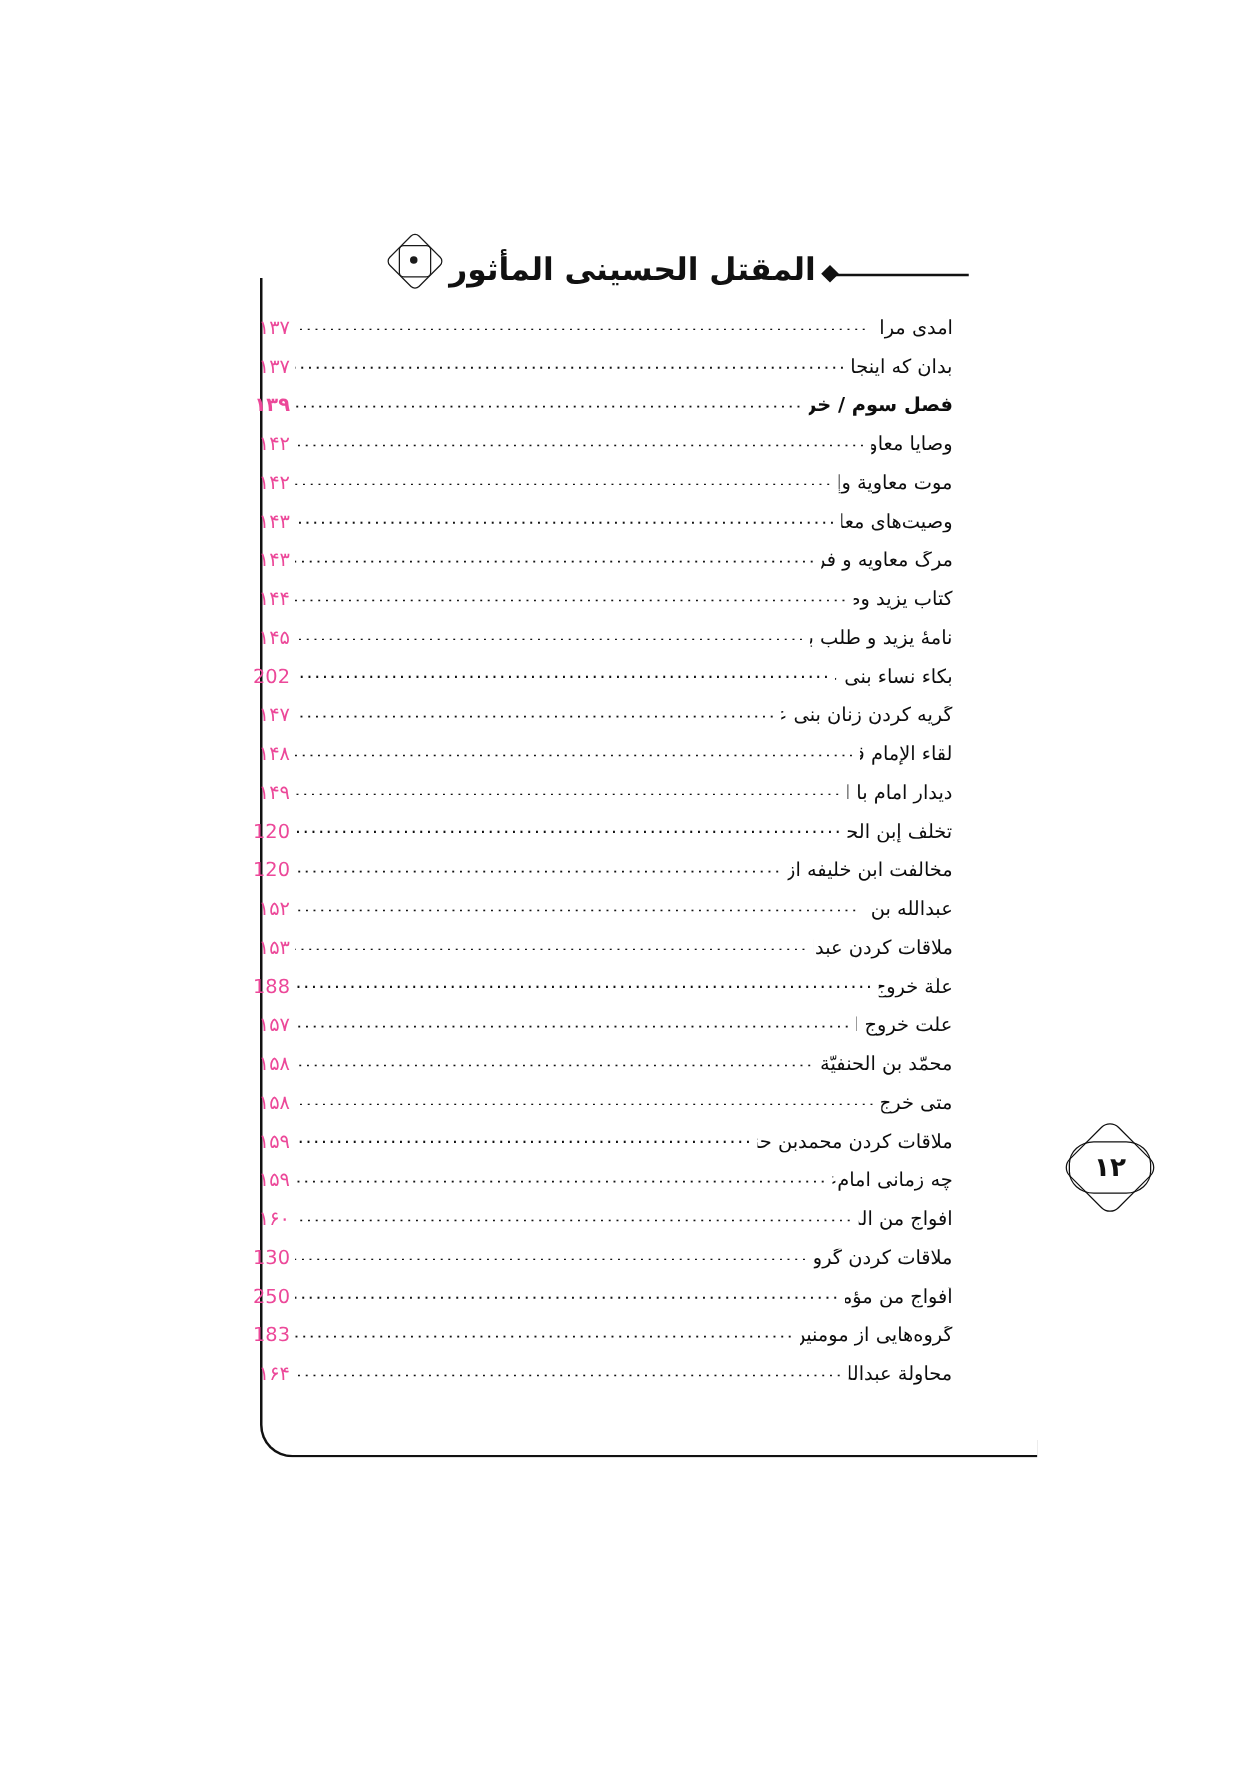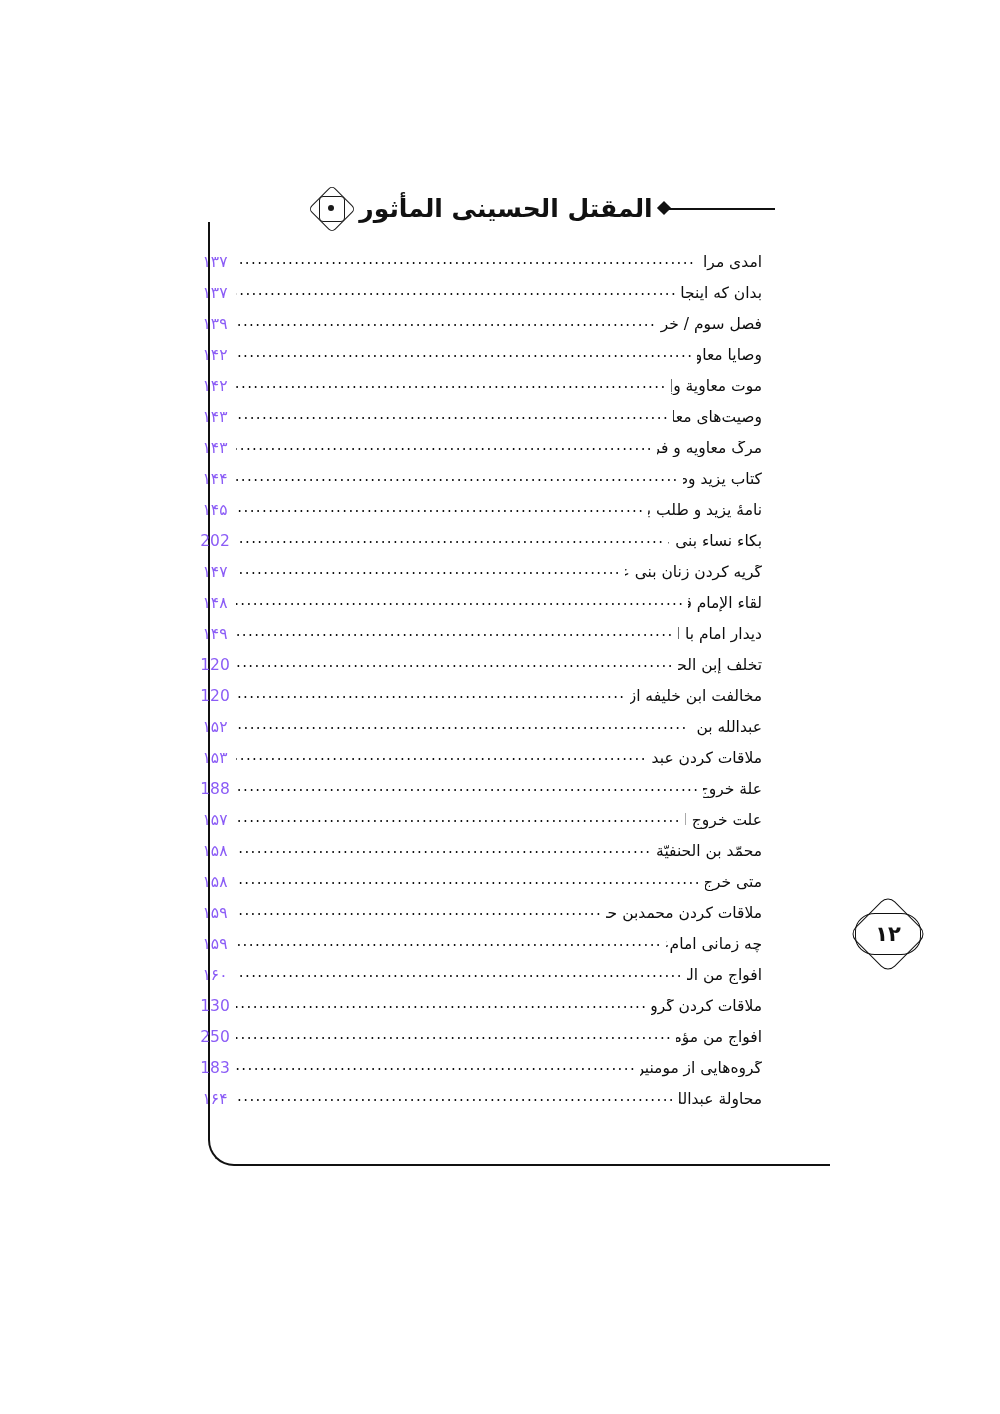--- a/index.html
+++ b/index.html
@@ -52,21 +52,21 @@
     left: 0;
     right: 0;
     height: 64px;
     display: flex;
     align-items: center;
     justify-content: center;
     pointer-events: none;
   }
   .header-inner {
     display: flex;
-    align-items: center;
+    align-items: flex-end;
     gap: 6px;
     transform: translateX(44px);
   }
   .ornament-medallion {
     width: 44px;
     height: 44px;
     position: relative;
   }
   .ornament-medallion .diamond {
     position: absolute;
@@ -169,21 +169,21 @@
     align-items: baseline;
     width: 100%;
     font-size: 15.5px;
     line-height: 1.0;
     height: 31px;
     color: #0d0d0d;
     white-space: nowrap;
   }
   .toc-row.bold .toc-title,
   .toc-row.bold .toc-page {
-    font-weight: 400;
+    font-weight: 700;
   }
   .toc-title {
     flex: 0 1 auto;
     overflow: hidden;
     text-overflow: clip;
     font-size: 15.5px;
   }
   .toc-dots {
     flex: 1 1 auto;
     min-width: 10px;
@@ -198,23 +198,23 @@
     display: block;
     font-size: 15px;
     letter-spacing: 1.4px;
     color: #111;
     white-space: nowrap;
     line-height: 10px;
   }
   .toc-page {
     flex: 0 0 auto;
     font-size: 15.5px;
-    color: #8b5cf6;
+    color: #ec4899;
     min-width: 34px;
-    text-align: center;
+    text-align: right;
     direction: rtl;
   }
 </style>
 </head>
 <body>
 
 <div class="page">
 
   <div class="header">
     <div class="header-inner">

